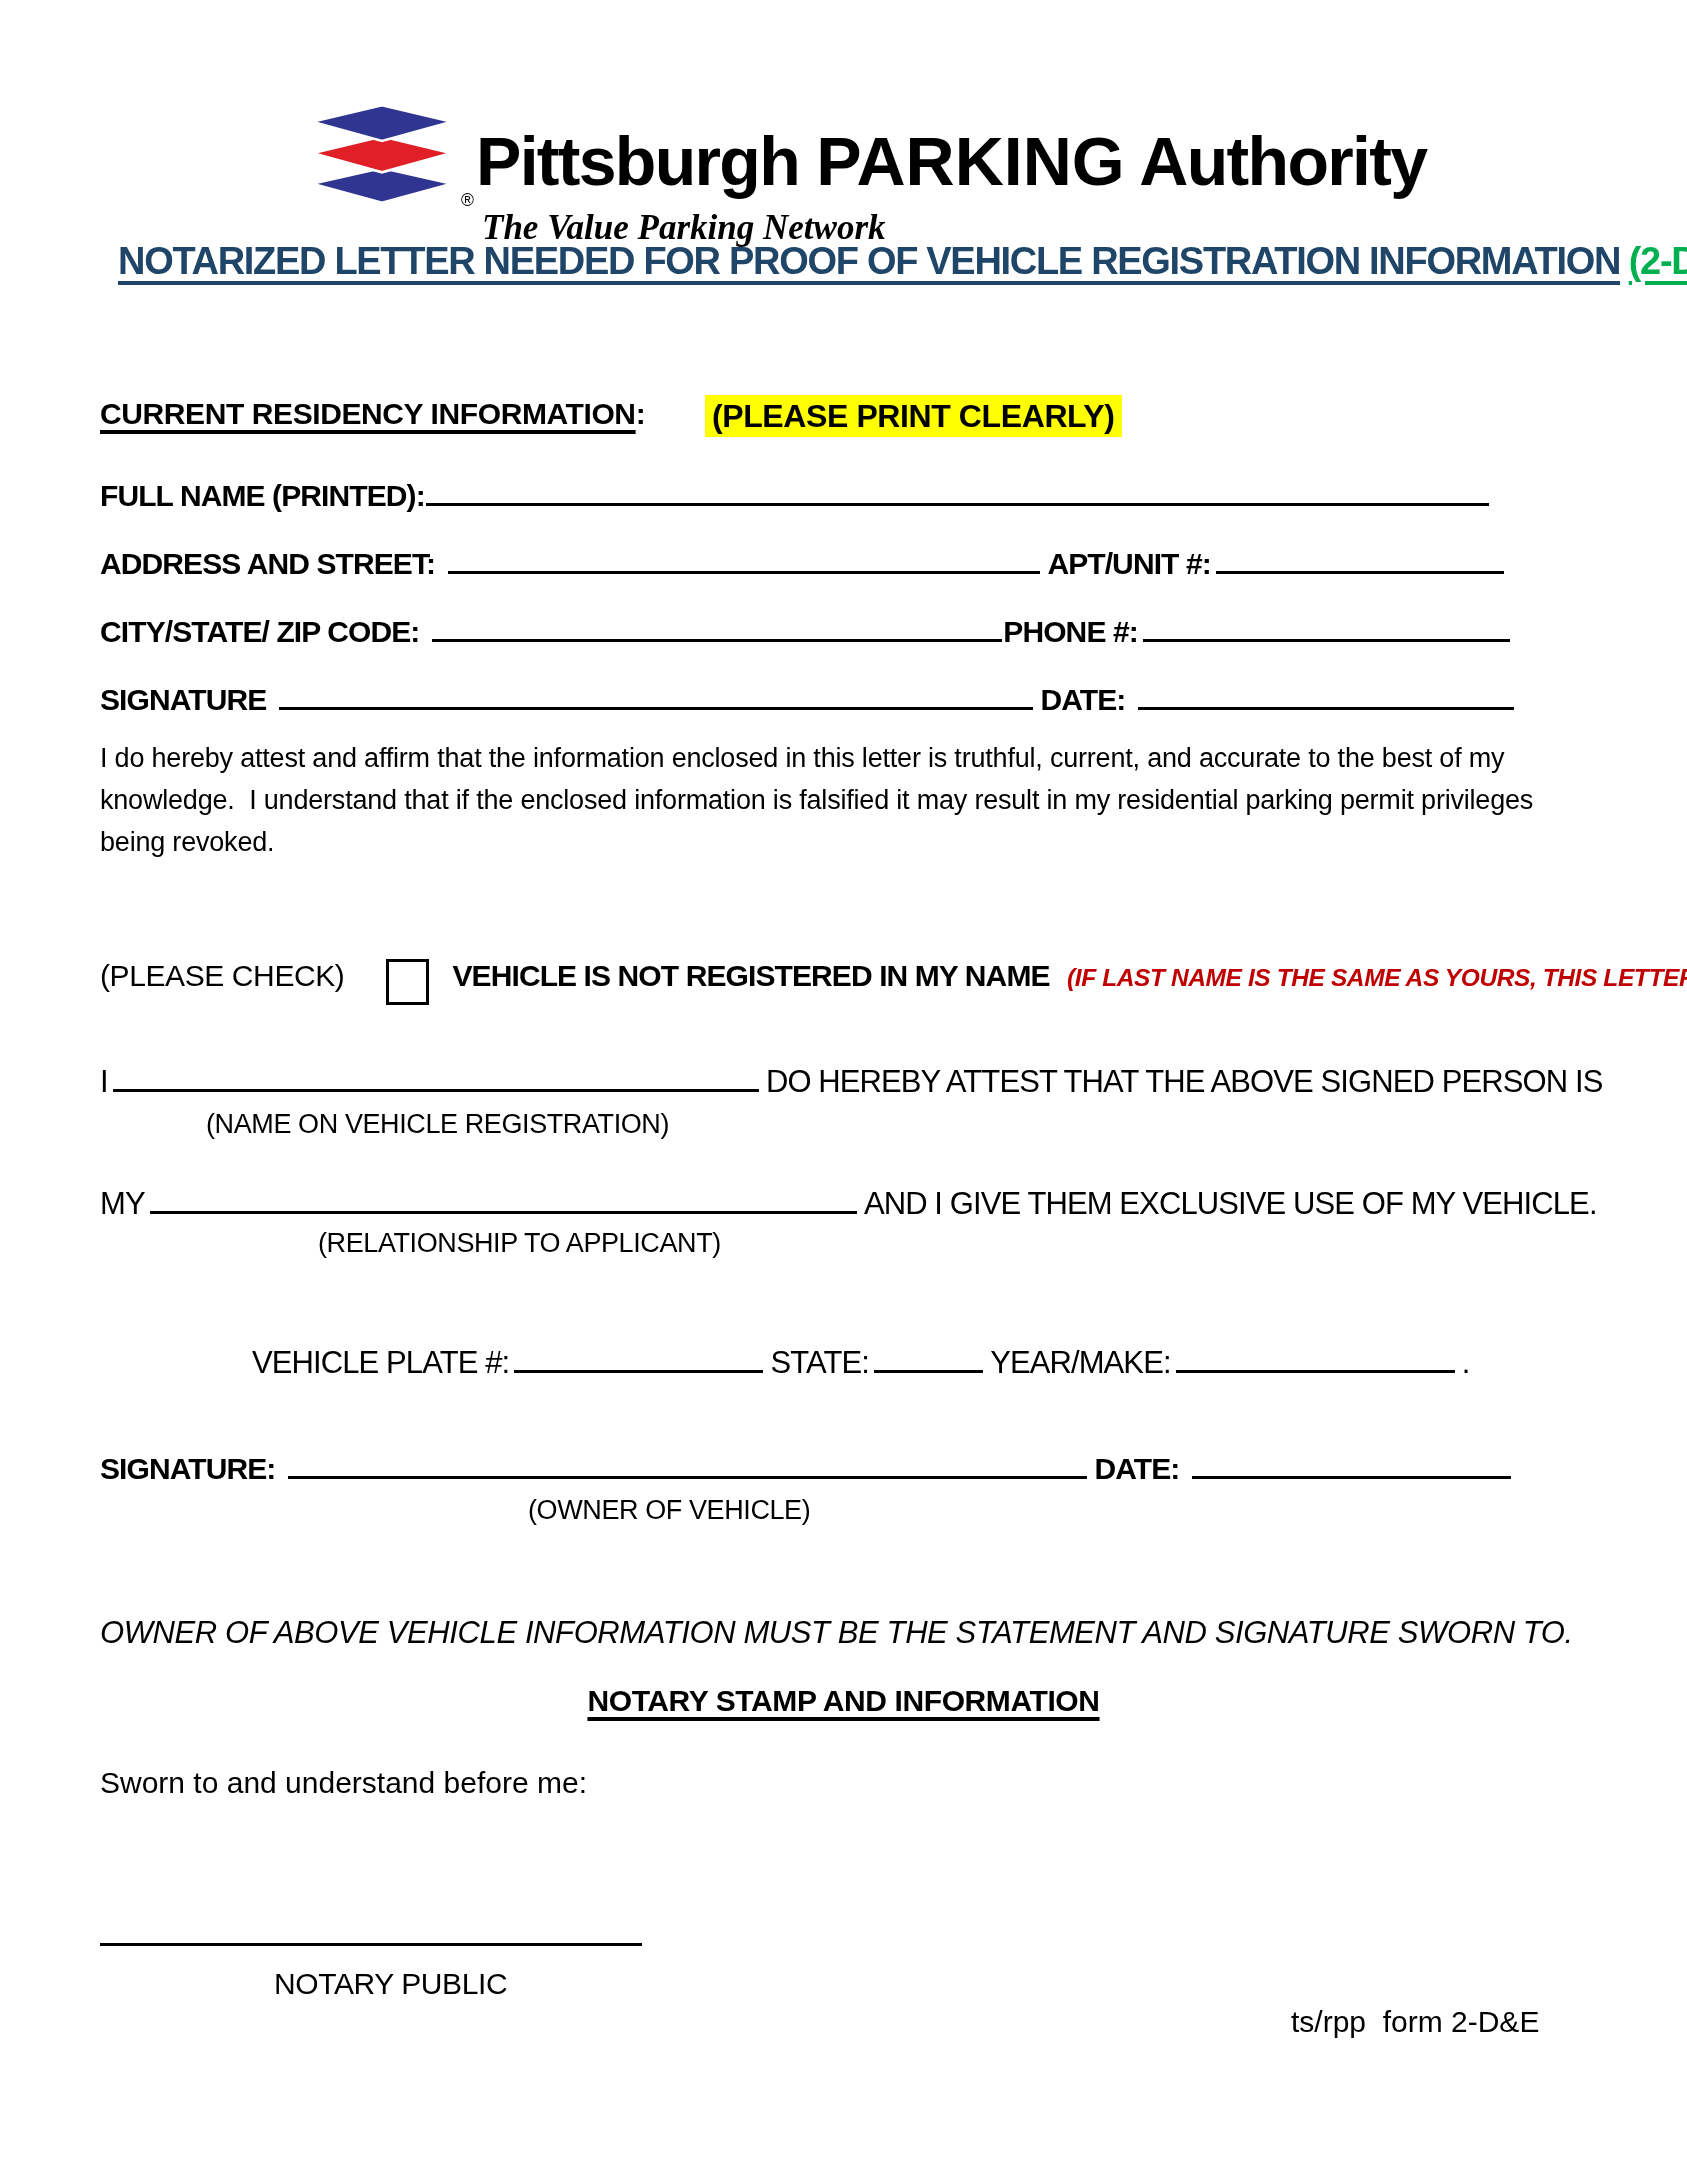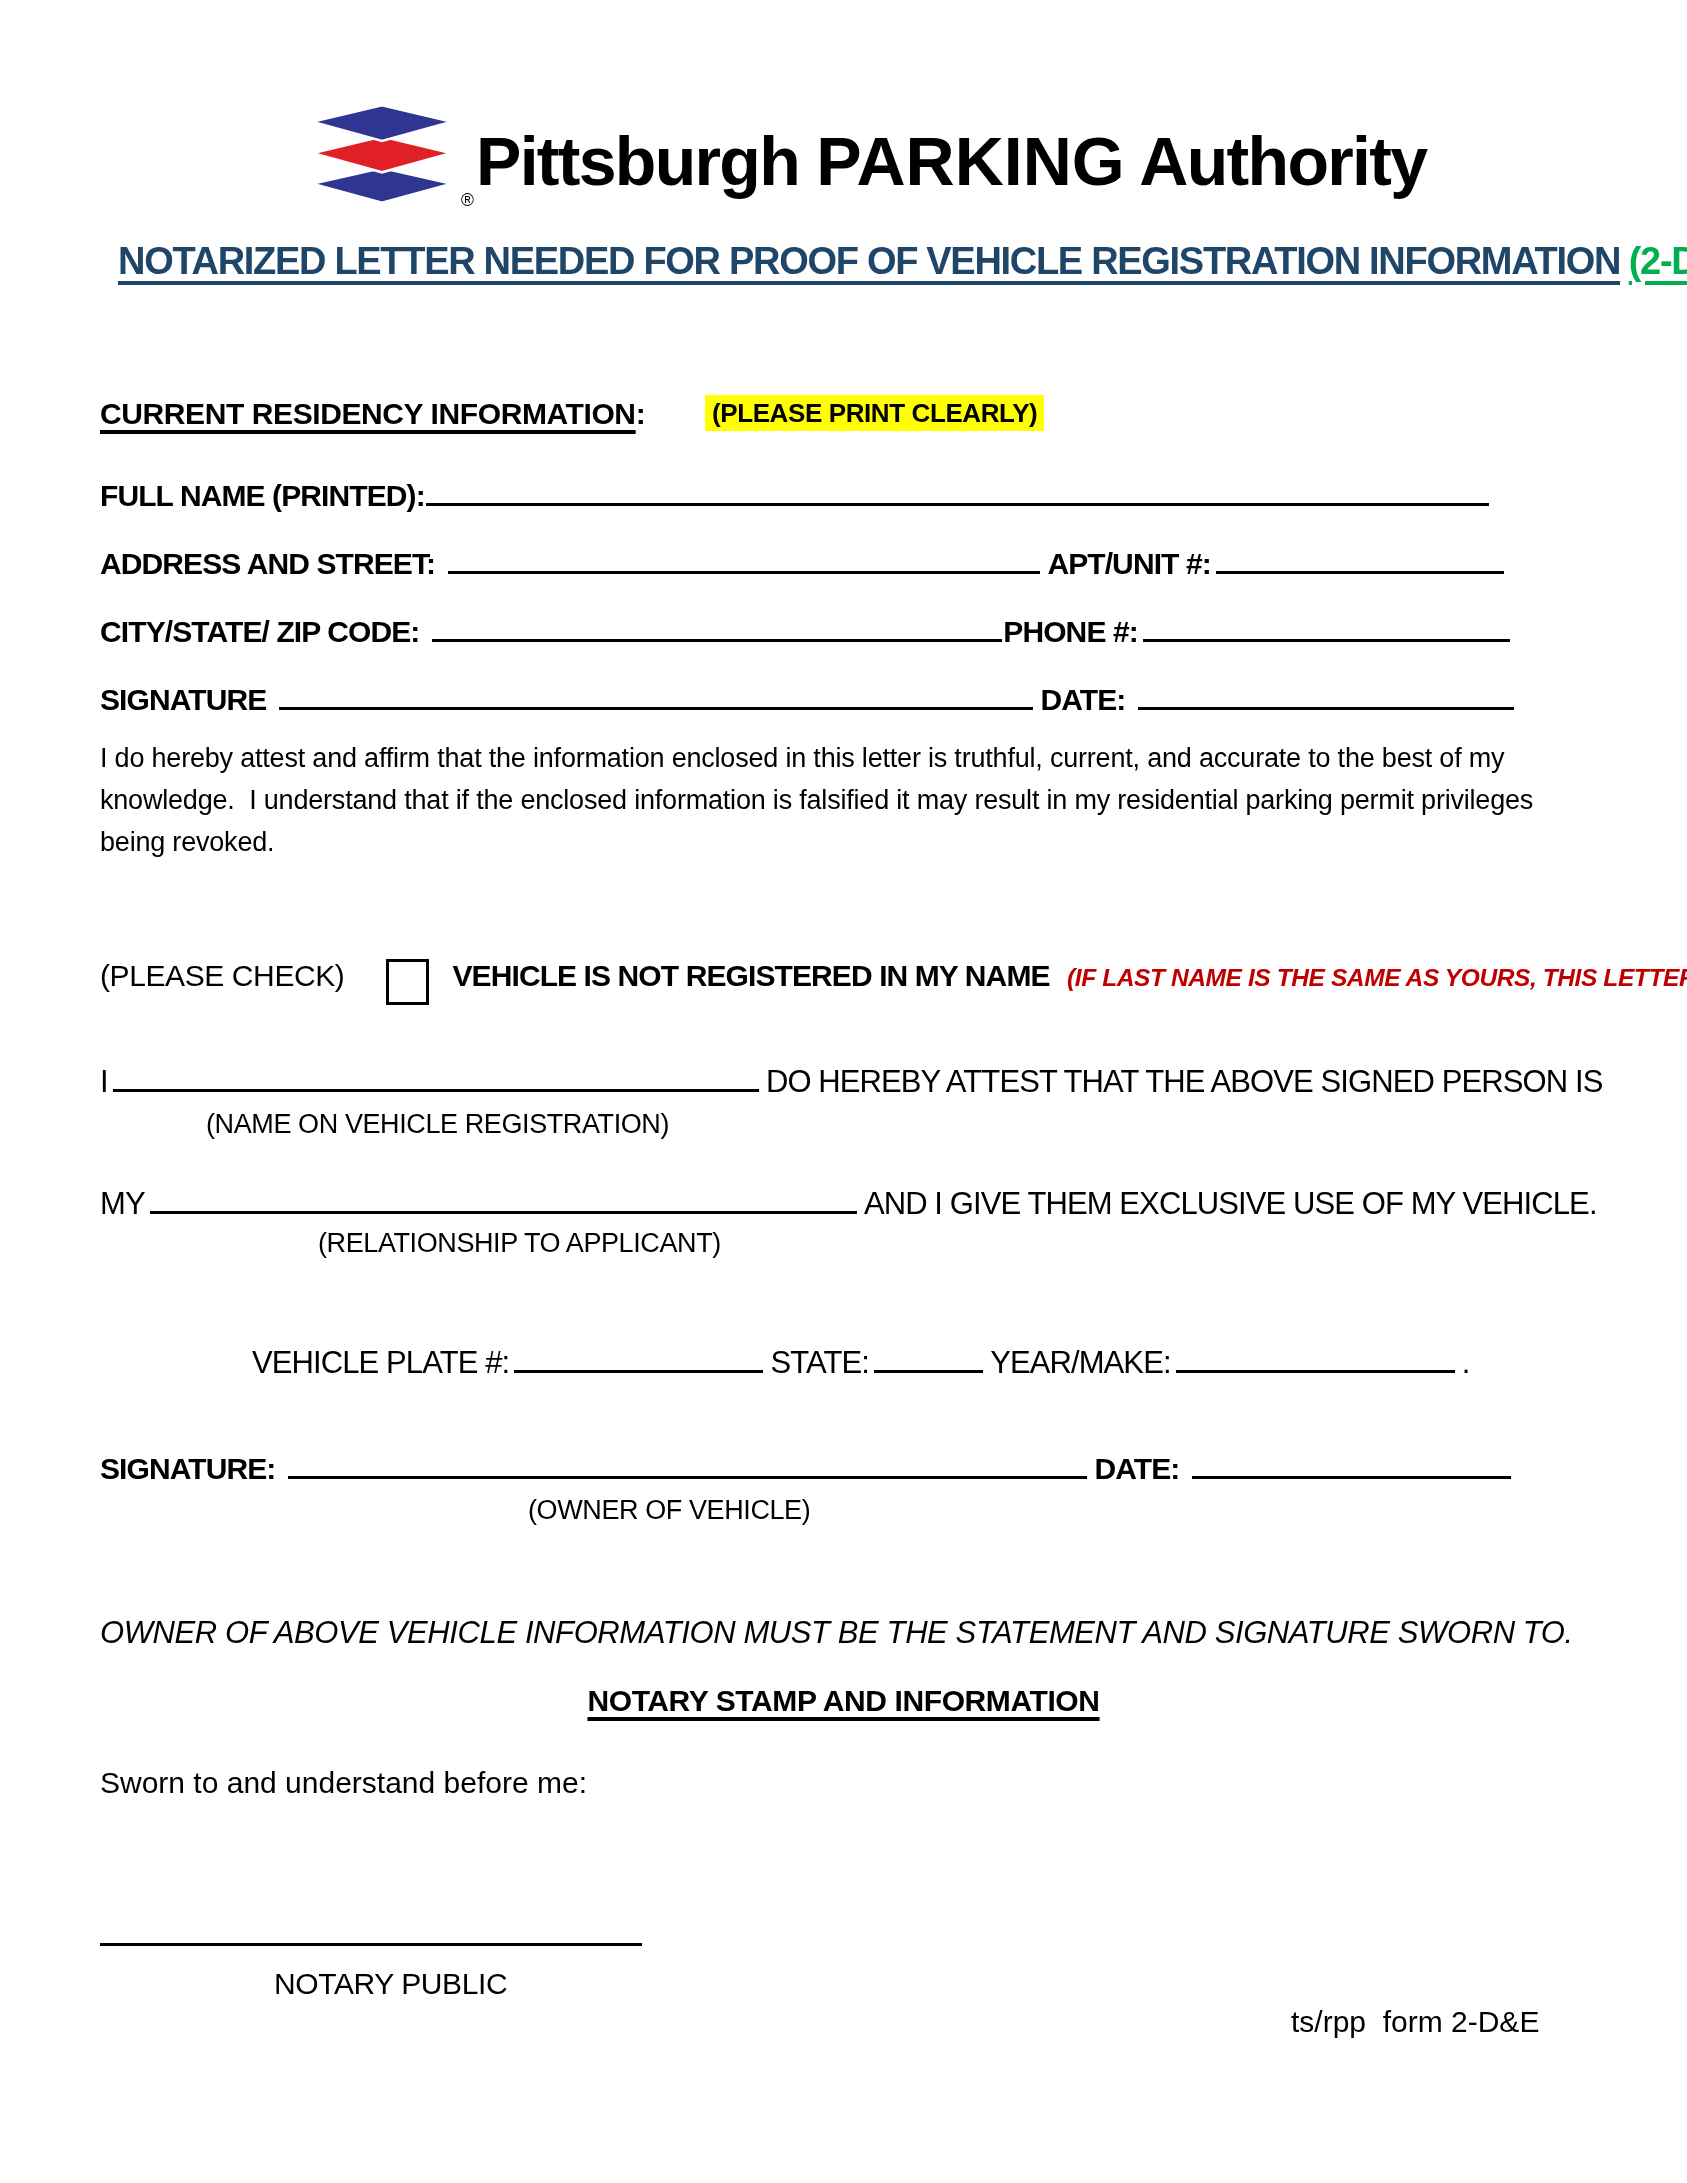--- a/index.html
+++ b/index.html
@@ -43,21 +43,21 @@
   .lbl{font-size:30px;font-weight:bold;letter-spacing:-0.9px;white-space:pre;}
   .plain{font-size:30px;font-weight:normal;letter-spacing:-0.4px;white-space:pre;}
   .line{border-bottom:3.5px solid #000;height:0;align-self:baseline;margin:0 7px 0 5.2px;}
   .line.grow{flex:1;}
   .underlined-h{
     font-size:30px;font-weight:bold;letter-spacing:-0.4px;
     text-decoration:underline;text-decoration-thickness:3.5px;text-underline-offset:6.1px;
   }
   .caption{position:absolute;font-size:27px;letter-spacing:-0.4px;}
   .highlight{
-    background:#ffff00;color:#000;font-size:26px;font-weight:bold;
+    background:#ffff00;color:#000;font-size:32px;font-weight:bold;
     letter-spacing:-0.4px;padding:2.6px 7px;
   }
   .para{
     position:absolute;left:100px;top:738px;width:1476px;
     font-size:27px;line-height:1.55;letter-spacing:-0.2px;white-space:pre-wrap;
   }
   .checkbox{
     width:37px;height:40px;border:3.5px solid #000;background:#fff;
     margin:0 23px -8.7px 42px;align-self:flex-end;
   }
@@ -81,20 +81,21 @@
 
 <div class="page">
 
   <svg class="logo-diamonds" width="150" height="98" viewBox="0 0 172 112">
     <polygon points="86,72 166,90 86,112 6,90" fill="#2f3590" stroke="#ffffff" stroke-width="3"></polygon>
     <polygon points="86,36 166,55 86,77 6,55" fill="#e01f26" stroke="#ffffff" stroke-width="3"></polygon>
     <polygon points="86,0 166,19 86,41 6,19" fill="#2f3590" stroke="#ffffff" stroke-width="3"></polygon>
   </svg>
   <span class="reg-mark">®</span>
   <div class="logo-line1"><span>Pittsburgh </span><span class="heavy">PARKING</span><span> Authority</span></div>
+  <div class="logo-tagline">The Value Parking Network</div>
 
   <div class="doc-title"><span class="t-main">NOTARIZED LETTER NEEDED FOR PROOF OF VEHICLE REGISTRATION INFORMATION</span><span class="t-code">(2-D&amp;E)</span></div>
 
   <div class="row" style="left:100px;top:397px;">
     <span class="underlined-h">CURRENT RESIDENCY INFORMATION</span>
       <span class="lbl">:</span>
   </div>
   <div class="row" style="left:705px;top:395px;">
     <span class="highlight">(PLEASE PRINT CLEARLY)</span>
   </div>

